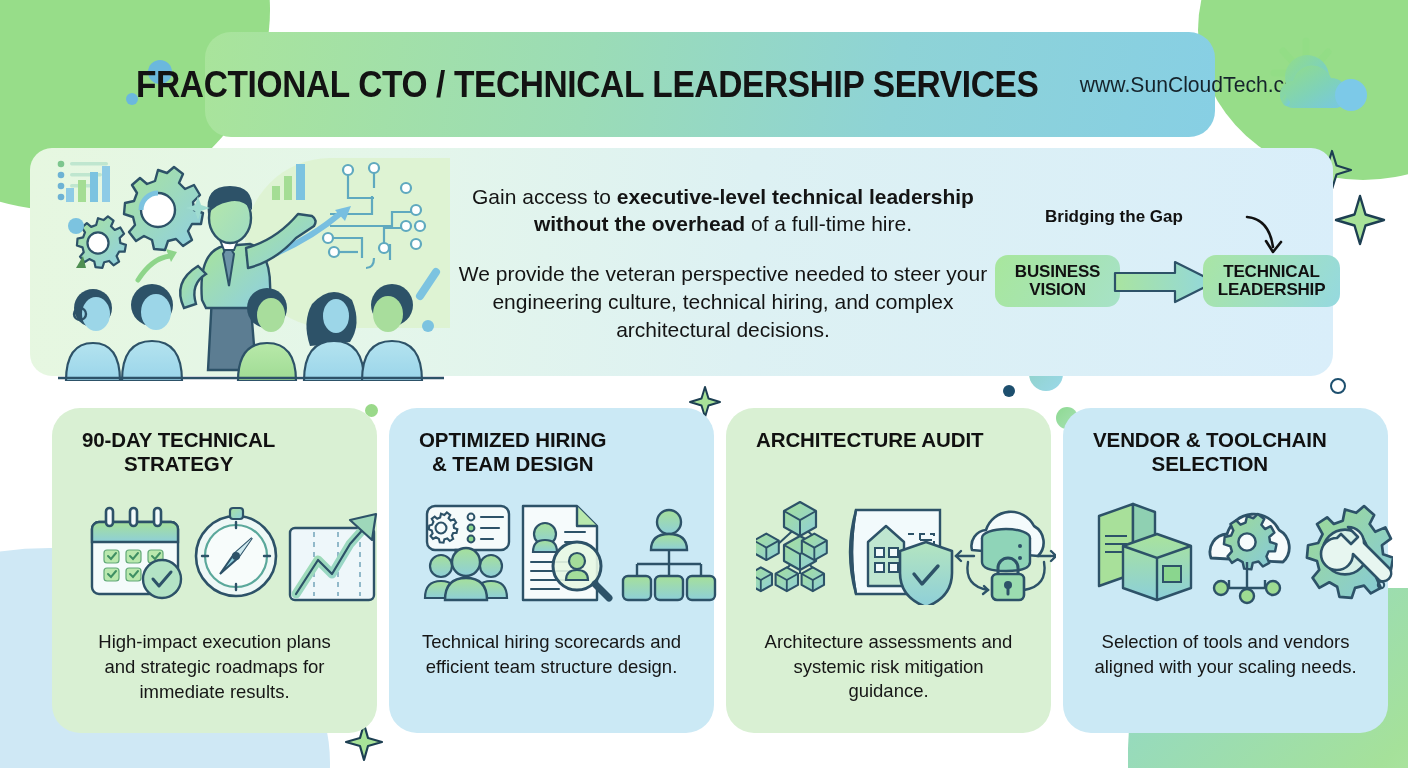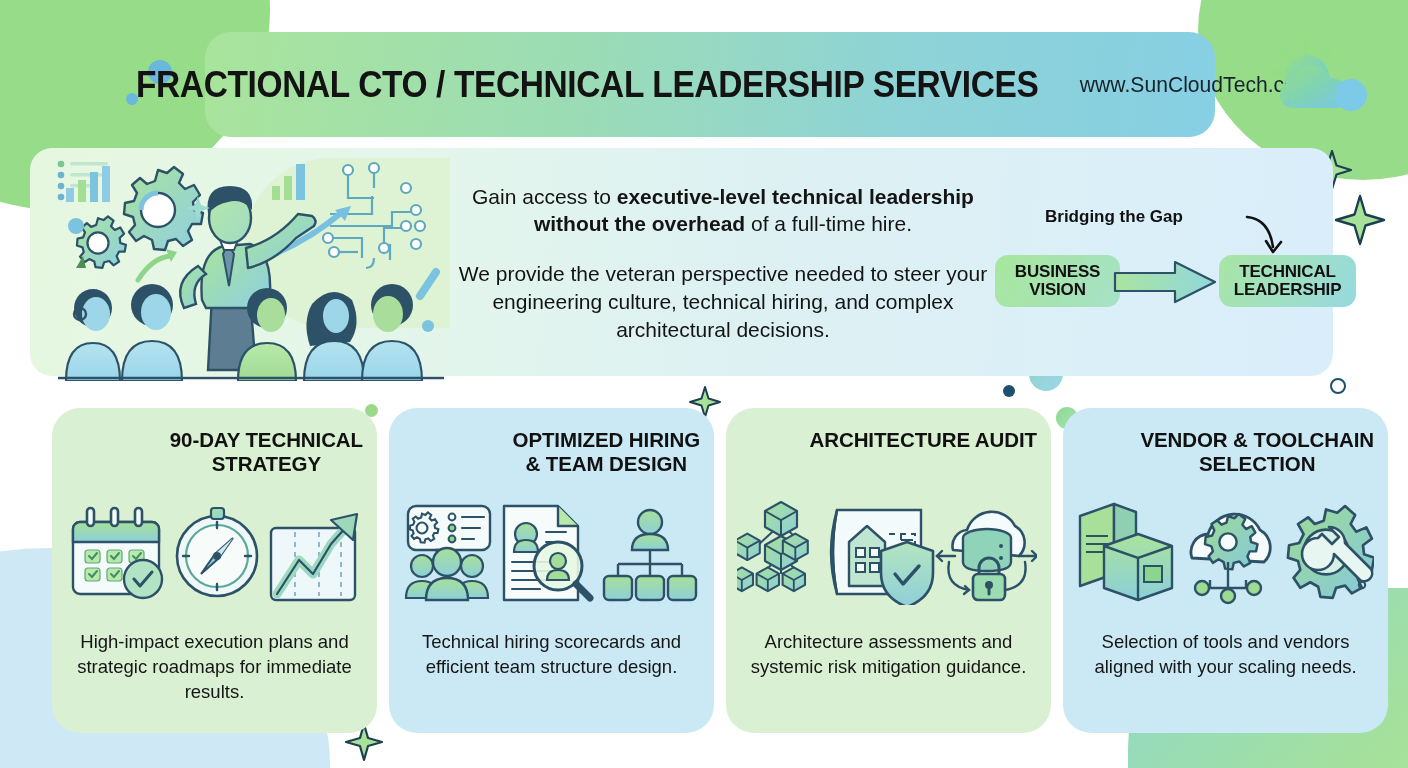--- a/index.html
+++ b/index.html
@@ -115,36 +115,35 @@
     line-height:1.08; color:#111;
     letter-spacing:-0.2px;
   }
   .pill-a {
     left:0; width:125px;
     background:linear-gradient(120deg,#a8e79d 0%,#a6e3b5 60%,#a7e2c8 100%);
   }
   .pill-b {
     left:208px; width:137px;
     background:linear-gradient(120deg,#a9e5a4 0%,#9fdfc5 55%,#95d9e0 100%);
-    margin-left:16px;
   }
 
   
   .cards {
     position:absolute; left:52px; top:408px;
     width:1310px; height:330px;
     display:flex; gap:12px;
     z-index:3;
   }
   .card {
     width:325px; height:325px;
     border-radius:28px;
-    padding:20px 14px 0;
+    padding:20px 30px 0;
     display:flex; flex-direction:column;
-    align-items:flex-end;
+    align-items:flex-start;
   }
   .card.green { background:#d9f0d3; }
   .card.blue  { background:#cbe9f5; }
 
   .card-title {
     font-size:20.5px; font-weight:bold;
     text-align:center; line-height:1.18;
     color:#111; letter-spacing:-0.1px;
     min-height:48px;
   }

